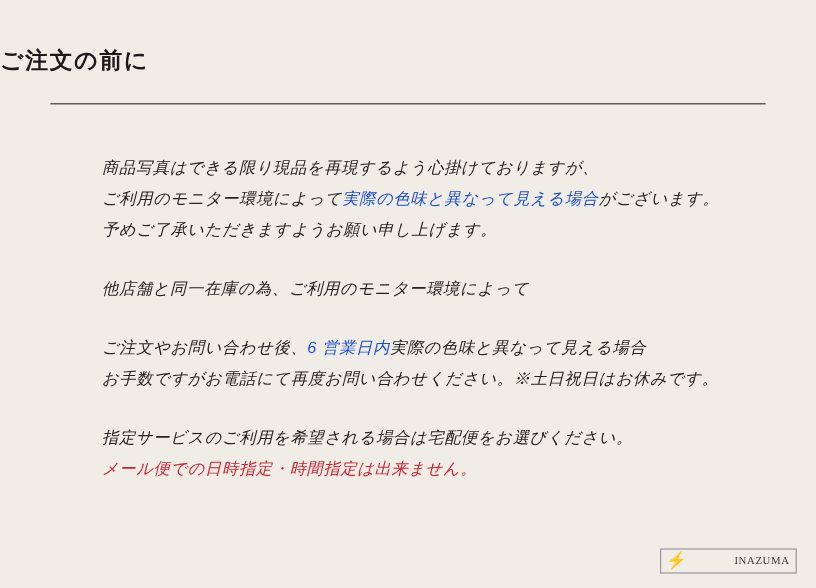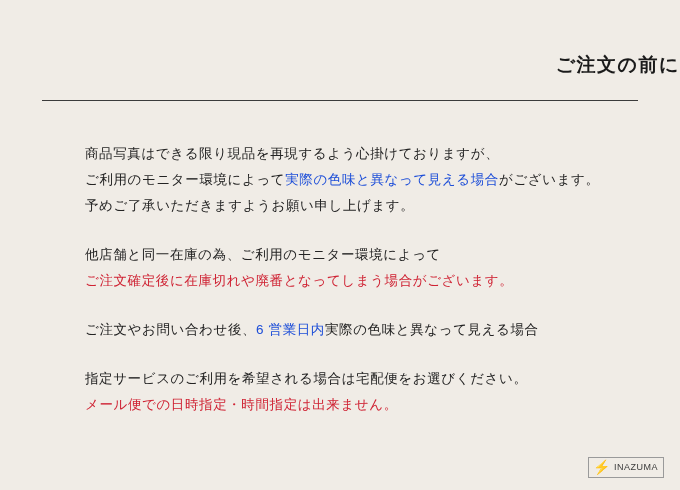--- a/index.html
+++ b/index.html
@@ -14,45 +14,46 @@
     overflow: hidden;
     position: relative;
   }
   .page {
     position: relative;
     width: 680px;
     height: 490px;
     box-sizing: border-box;
   }
   .title {
-    text-align: right;
+    text-align: left;
     font-size: 19px;
     font-weight: bold;
     color: #1a1a1a;
     letter-spacing: 1.5px;
-    padding-top: 52px;
+    padding-top: 38px;
   }
   .rule {
     width: 596px;
     height: 1px;
     background: #3b3b3b;
     margin: 22px auto 0 auto;
   }
   .body-text {
     padding: 40px 0 0 85px;
   }
   .para {
     margin-bottom: 23px;
   }
   .line {
     font-size: 13.5px;
     line-height: 26px;
     color: #232323;
     letter-spacing: 0.6px;
     white-space: nowrap;
+    font-style: italic;
   }
   .line.red {
     color: #cf2233;
   }
   .seg-red {
     color: #1d4ed8;
   }
   .logo {
     position: absolute;
     right: 16px;
@@ -63,21 +64,22 @@
   }
   .logo-bolt {
     color: #cf2233;
     font-size: 14px;
     line-height: 1;
   }
   .logo-text {
     font-size: 9px;
     letter-spacing: 0.5px;
     color: #3a3a3a;
-    font-family: Liberation Sans, sans-serif;
+    font-family: Liberation Serif, serif;
+    margin-left: 36px;
   }
   .logo-box {
     border: 1px solid #9a9a9a;
     padding: 2px 5px 3px 5px;
     display: flex;
     align-items: center;
     gap: 3px;
     background: transparent;
   }
 </style>
@@ -92,25 +94,25 @@
   <div class="body-text">
 
     <div class="para">
       <div class="line">商品写真はできる限り現品を再現するよう心掛けておりますが、</div>
       <div class="line"><span>ご利用のモニター環境によって</span><span class="seg-red">実際の色味と異なって見える場合</span><span>がございます。</span></div>
       <div class="line">予めご了承いただきますようお願い申し上げます。</div>
     </div>
 
     <div class="para">
       <div class="line">他店舗と同一在庫の為、ご利用のモニター環境によって</div>
-      <div class="line red">ご注文確定後に在庫切れや廃番となってしまう場合がございます。</div>
     </div>
 
     <div class="para">
       <div class="line"><span>ご注文やお問い合わせ後、</span><span class="seg-red">6 営業日内</span><span>実際の色味と異なって見える場合</span></div>
+      <div class="line">お手数ですがお電話にて再度お問い合わせください。※土日祝日はお休みです。</div>
     </div>
 
     <div class="para">
       <div class="line">指定サービスのご利用を希望される場合は宅配便をお選びください。</div>
       <div class="line red">メール便での日時指定・時間指定は出来ません。</div>
     </div>
 
   </div>
 
   <div class="logo">

